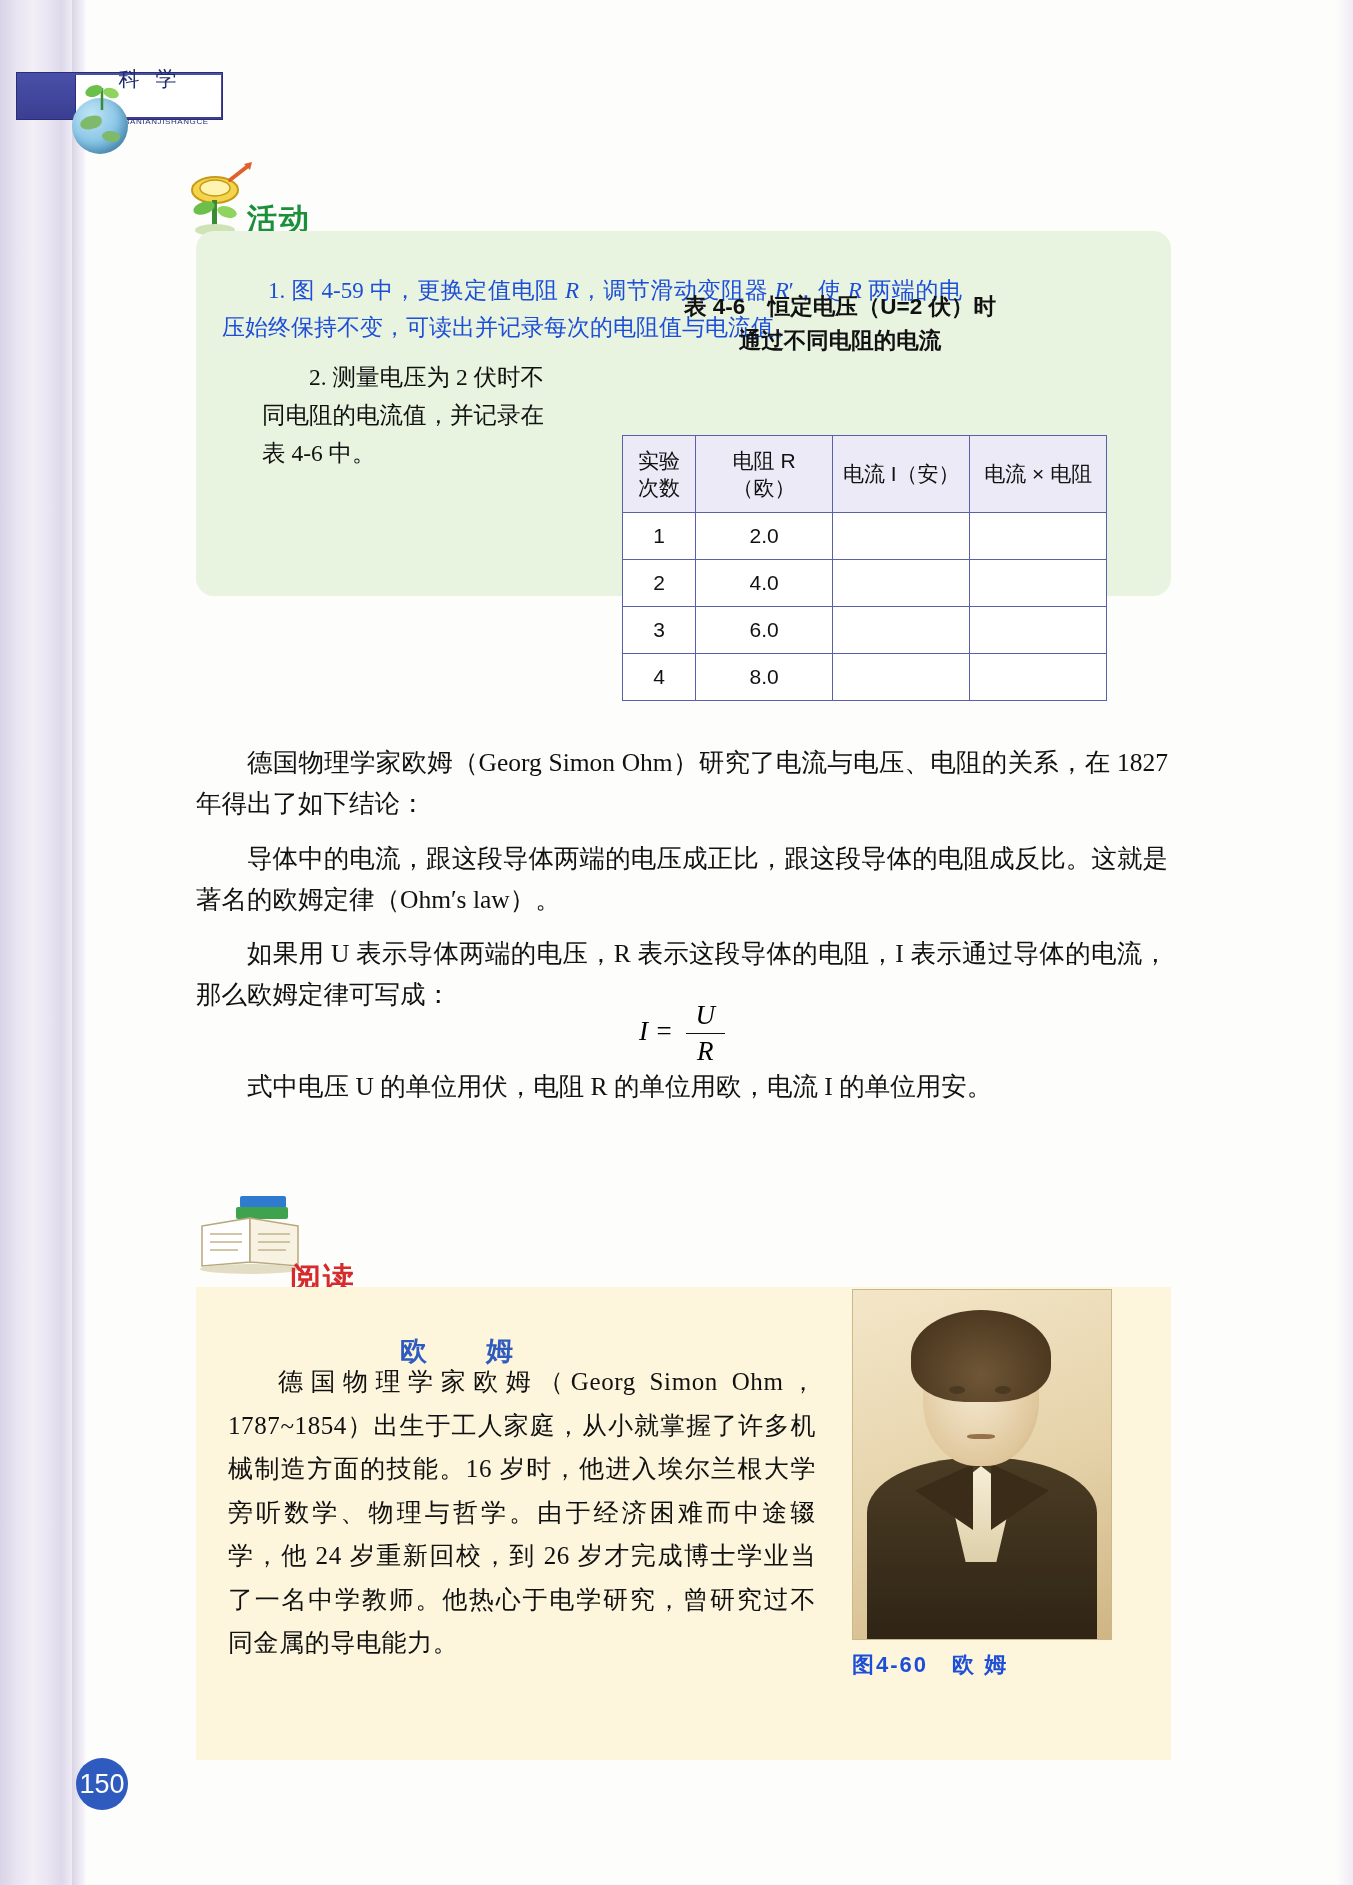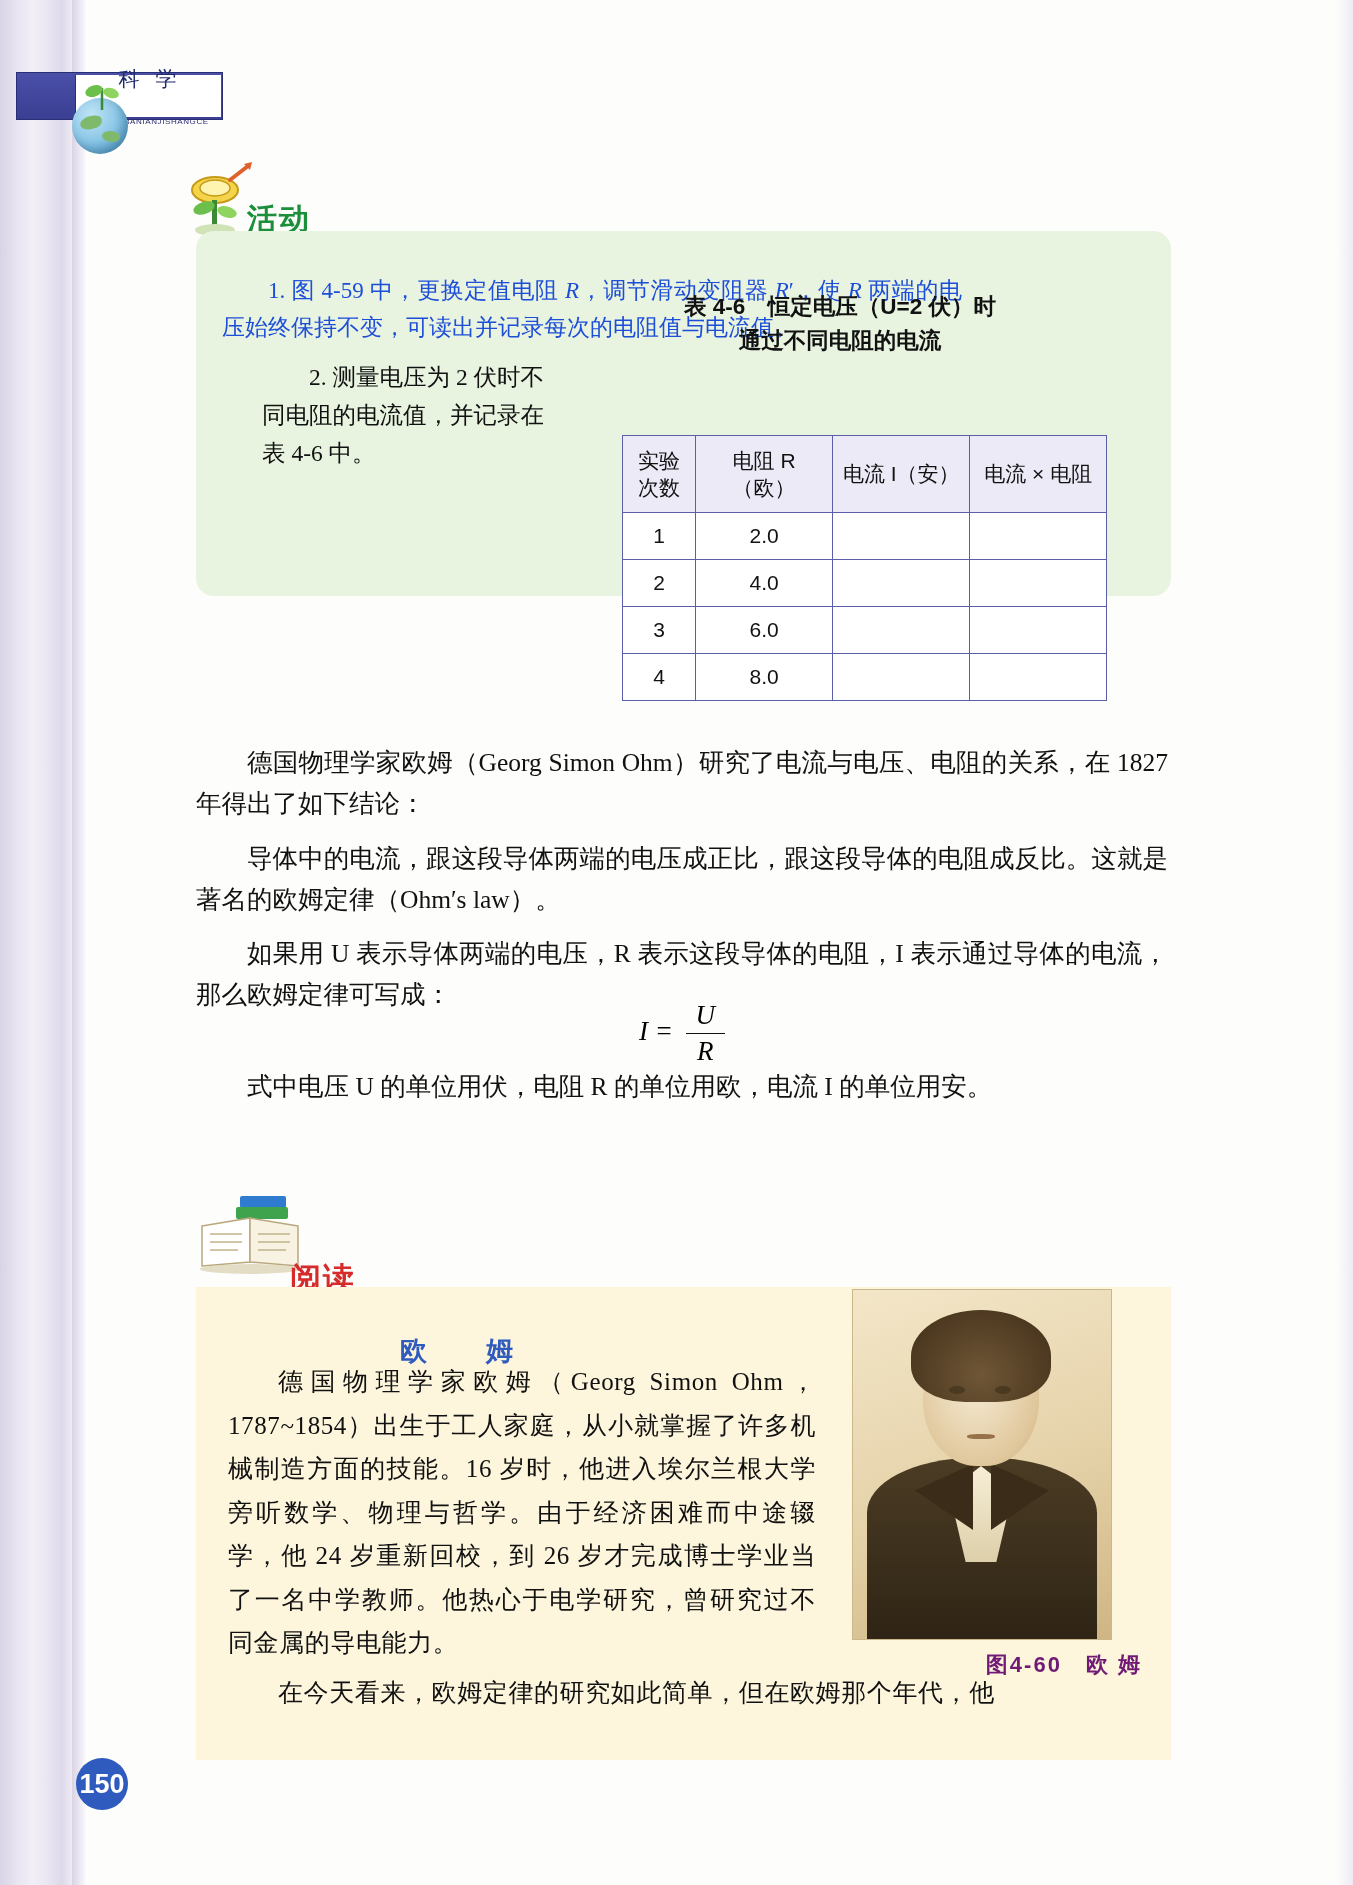--- a/index.html
+++ b/index.html
@@ -406,43 +406,43 @@
     position: absolute;
     top: 174px;
     width: 58px; height: 66px;
     background: #3a2c19;
   }
   .portrait .collar-l { left: 62px; clip-path: polygon(100% 0, 100% 100%, 0 40%); }
   .portrait .collar-r { left: 138px; clip-path: polygon(0 0, 100% 40%, 0 100%); }
 
   .fig-caption {
     position: absolute;
-    left: 884px;
+    left: 852px;
     top: 1650px;
     width: 258px;
-    text-align: right;
+    text-align: left;
     font-size: 22px;
     font-weight: bold;
-    color: #701a75;
+    color: #1d4ed8;
     font-family: "Liberation Sans", sans-serif;
     letter-spacing: 2px;
   }
 
   
   .page-number {
     position: absolute;
     left: 76px;
     top: 1758px;
     width: 52px;
     height: 52px;
     border-radius: 50%;
     background: #2f5bbf;
     color: #ffffff;
     font-size: 27px;
-    font-weight: bold;
+    font-weight: normal;
     display: flex;
     align-items: center;
     justify-content: center;
     font-family: "Liberation Sans", sans-serif;
   }
 </style>
 </head>
 <body>
 
 <div class="page">
@@ -549,21 +549,20 @@
     <path d="M6 38 L54 30 L54 74 L6 78 Z" fill="#ffffff" stroke="#b9a87e" stroke-width="1.5"></path>
     <path d="M102 38 L54 30 L54 74 L102 78 Z" fill="#f7f2e2" stroke="#b9a87e" stroke-width="1.5"></path>
     <path d="M14 46 H46 M14 54 H46 M14 62 H42" stroke="#c4b489" stroke-width="1.6"></path>
     <path d="M62 46 H94 M62 54 H94 M62 62 H90" stroke="#c4b489" stroke-width="1.6"></path>
     <ellipse cx="54" cy="81" rx="50" ry="5" fill="#d9cfae" opacity="0.7"></ellipse>
   </svg>
   <div class="read-label">阅读</div>
   <div class="read-box"></div>
   <div class="read-title">欧　姆</div>
   <div class="read-text indent">德国物理学家欧姆（Georg Simon Ohm，1787~1854）出生于工人家庭，从小就掌握了许多机械制造方面的技能。16 岁时，他进入埃尔兰根大学旁听数学、物理与哲学。由于经济困难而中途辍学，他 24 岁重新回校，到 26 岁才完成博士学业当了一名中学教师。他热心于电学研究，曾研究过不同金属的导电能力。</div>
-  <div class="read-text2 indent">在今天看来，欧姆定律的研究如此简单，但在欧姆那个年代，他</div>
 
   <div class="portrait">
     <div class="bg"></div>
     <div class="body"></div>
     <div class="shirt"></div>
     <div class="collar-l"></div>
     <div class="collar-r"></div>
     <div class="head"></div>
     <div class="hair"></div>
     <div class="eye-l"></div>

